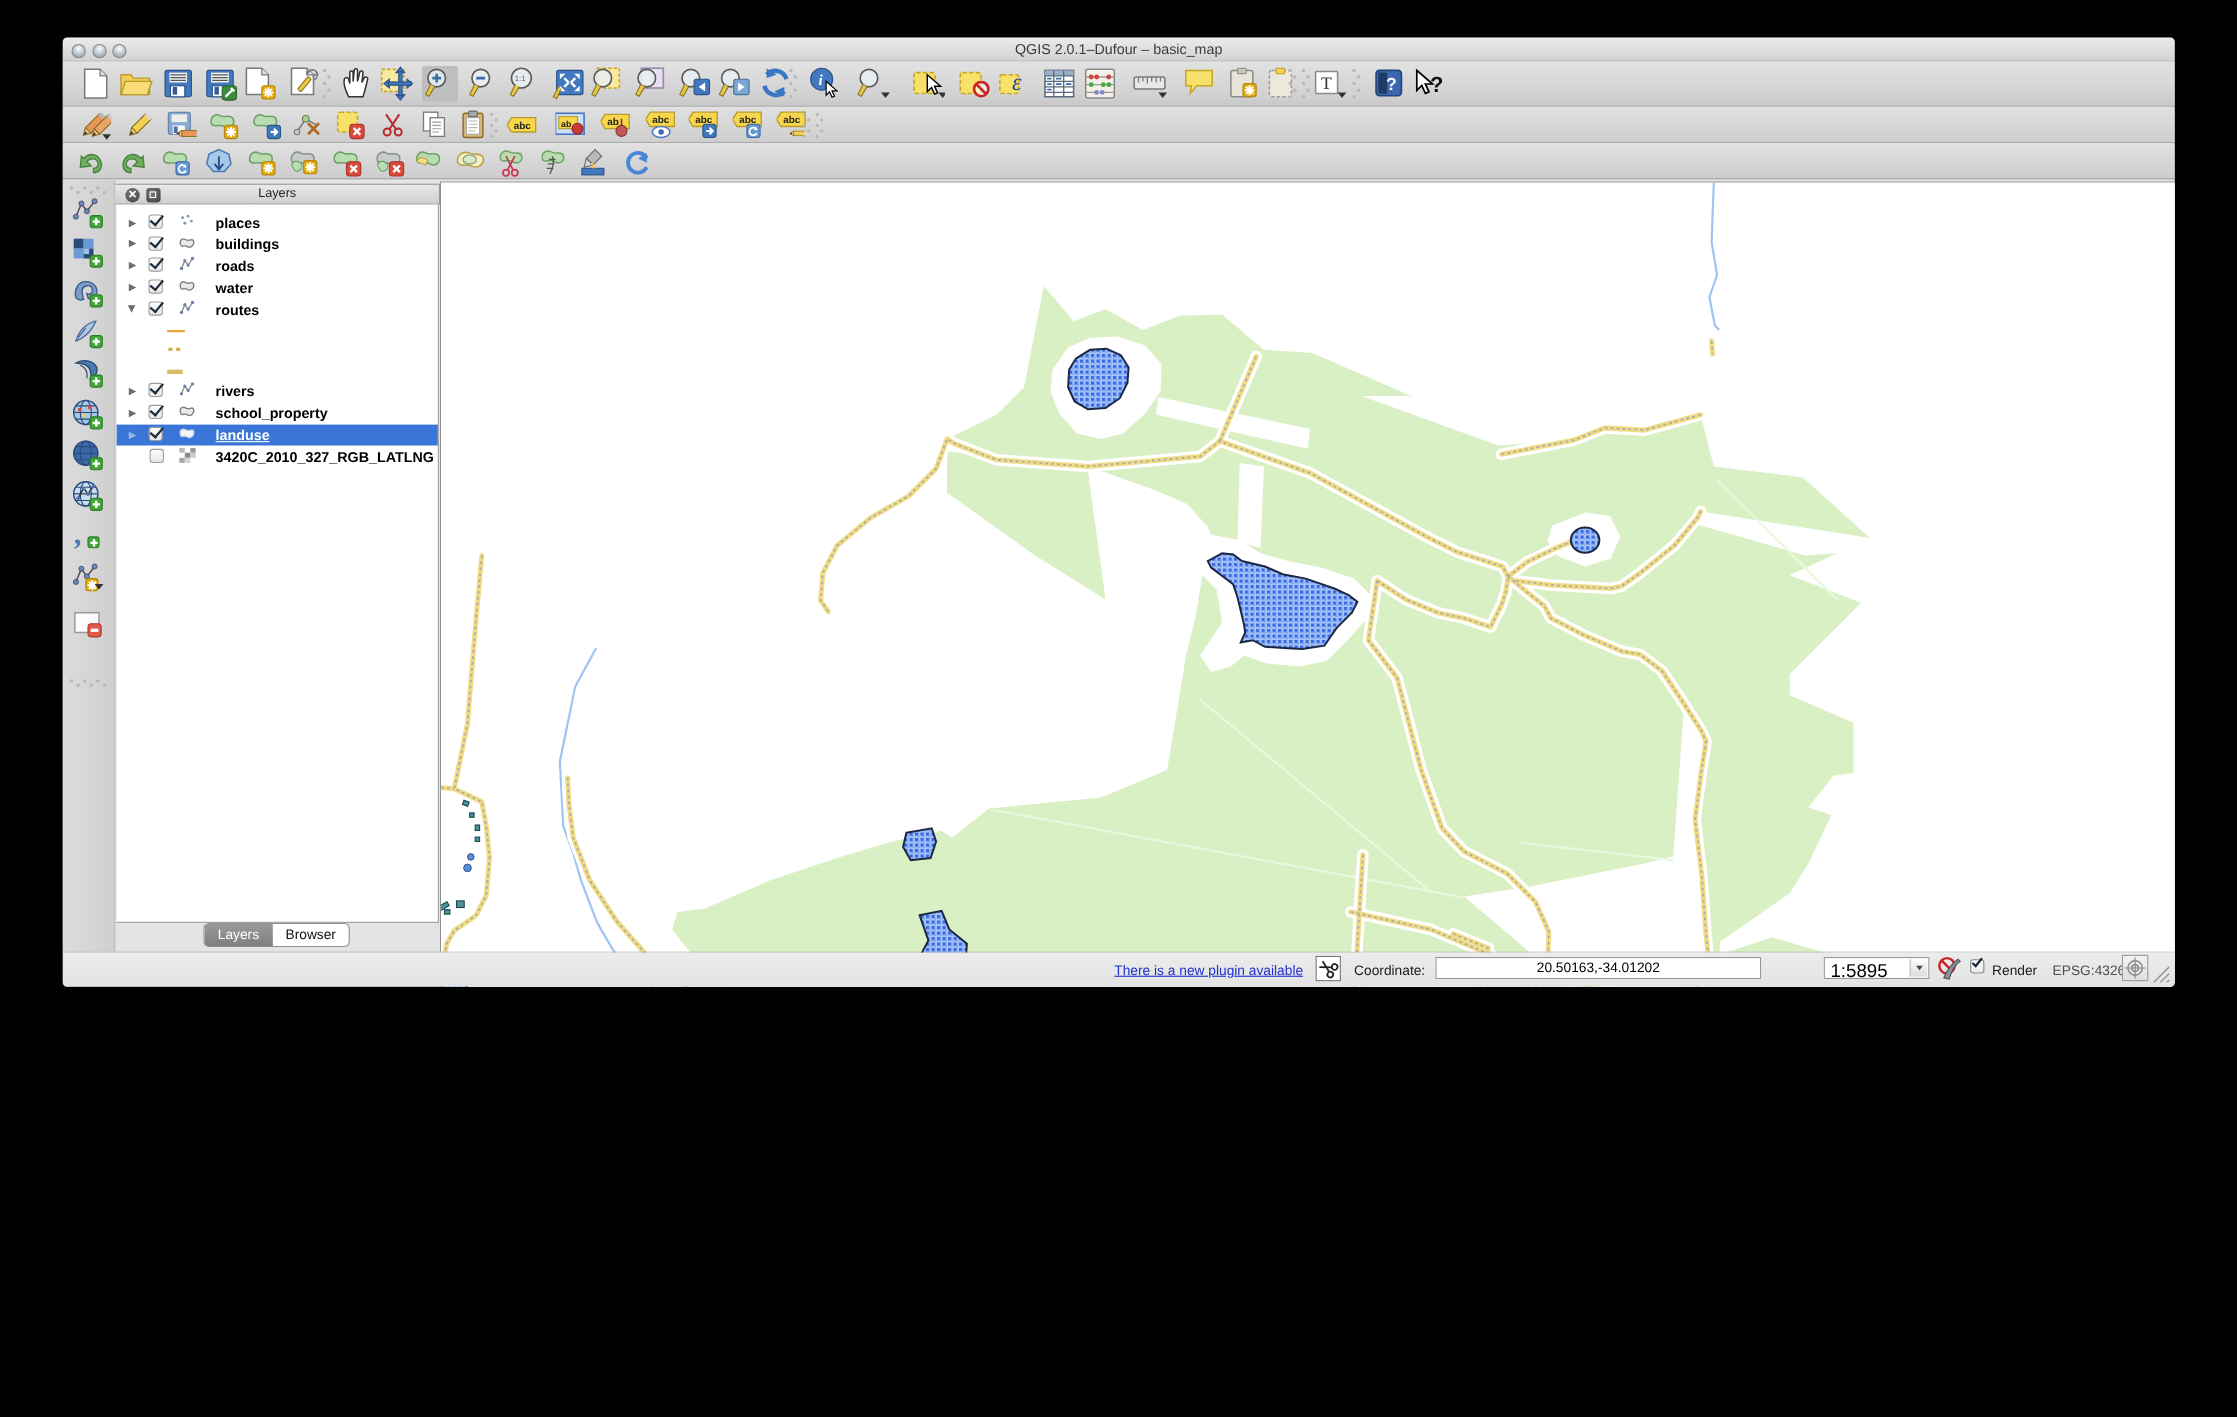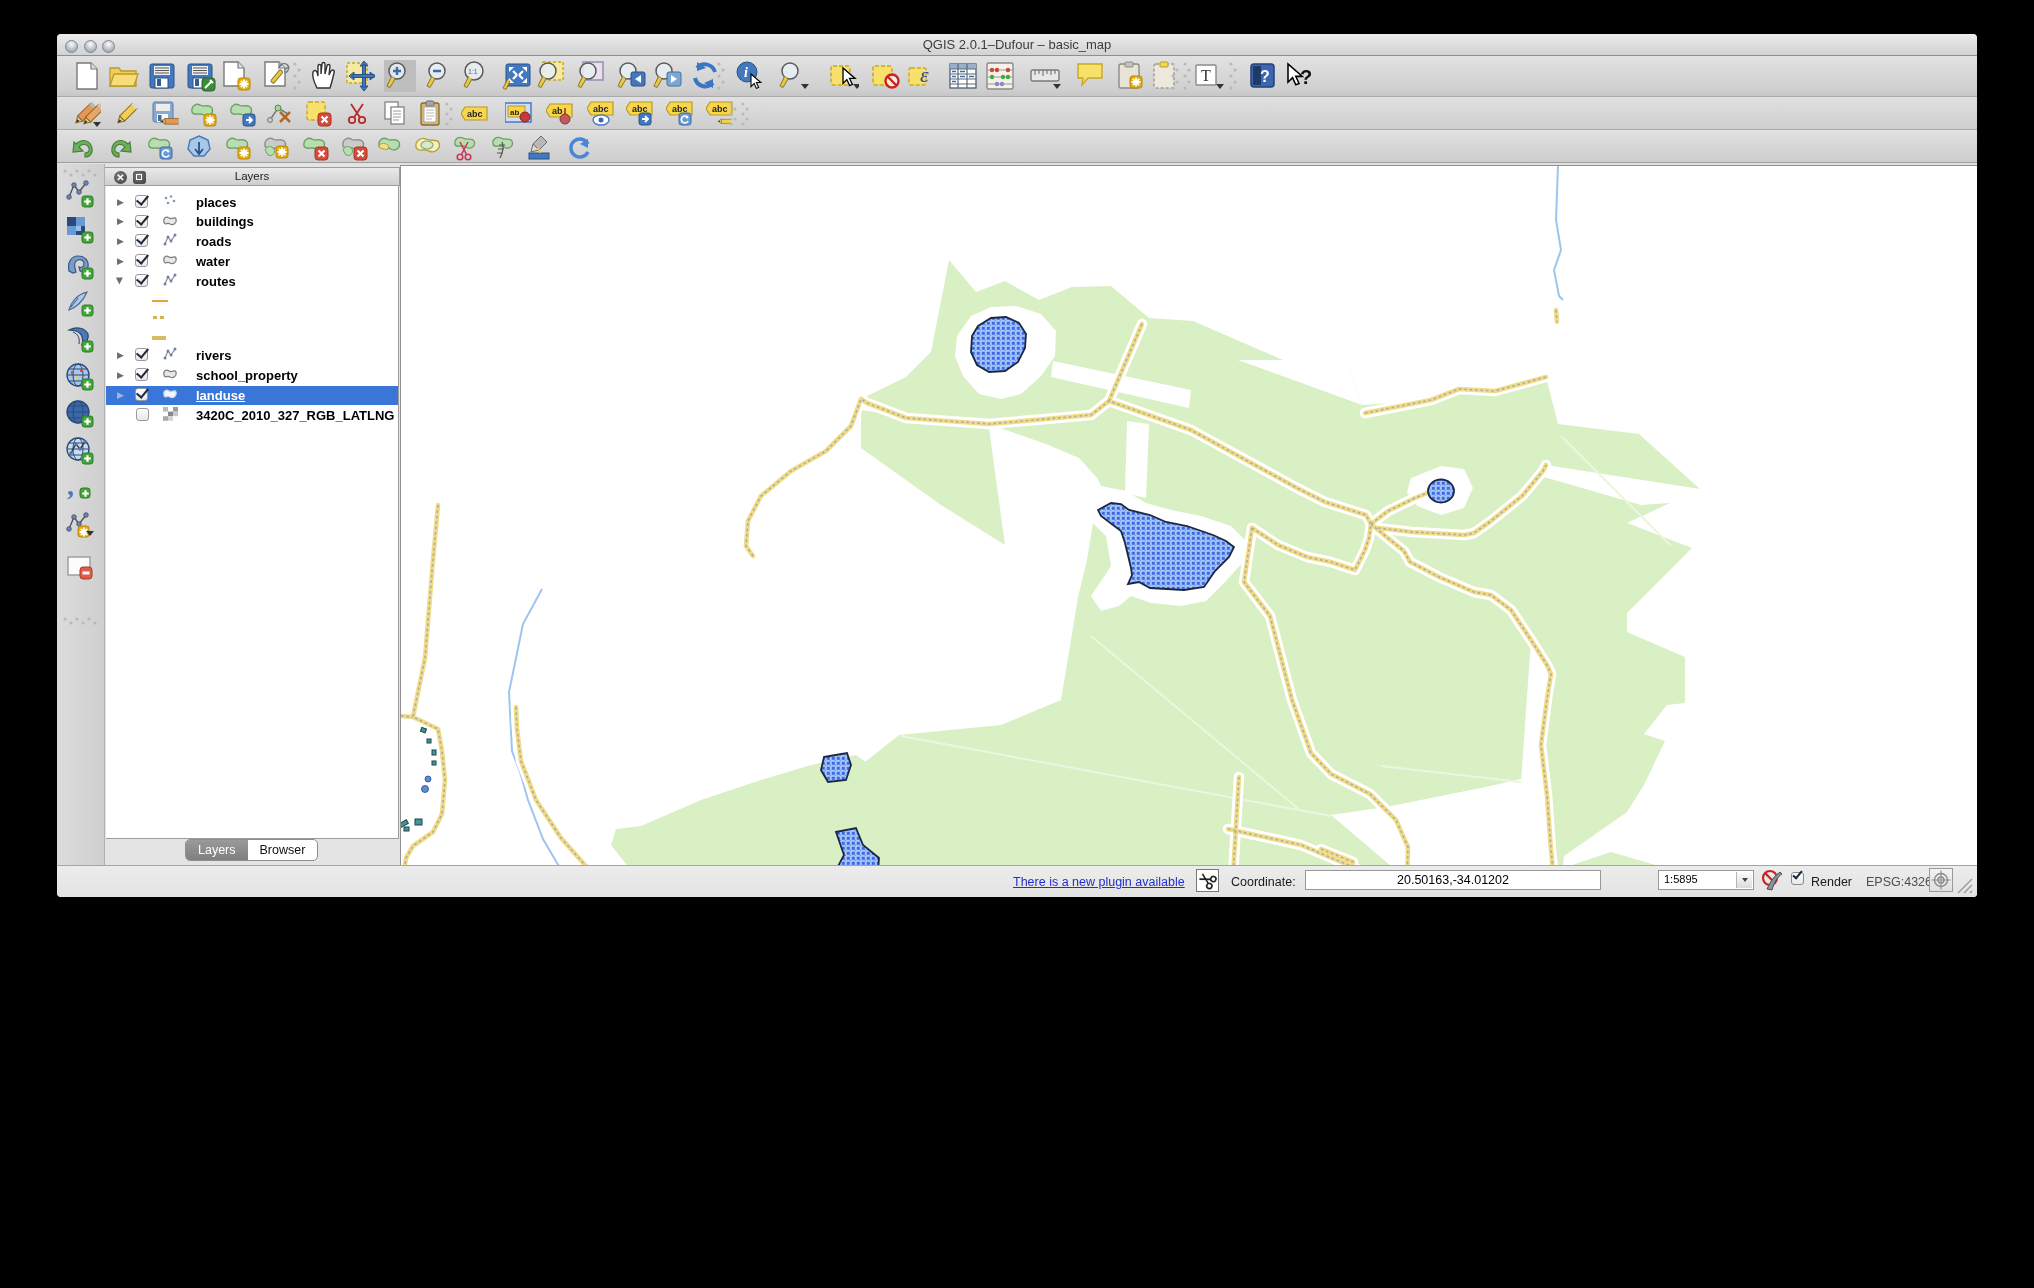--- a/index.html
+++ b/index.html
@@ -971,21 +971,21 @@
     <div style="position:absolute;left:1139px;top:3px;width:23px;height:23px;background:#fff;border:1px solid #777;"><svg width="21" height="21">
           <g transform="rotate(-60 10 10)" fill="none" stroke="#222" stroke-width="1.6">
             <circle cx="6" cy="15" r="2.6"></circle>
             <circle cx="14" cy="15" r="2.6"></circle>
             <path d="M7.5,13 L13,3 M12.5,13 L7,3"></path>
           </g>
         </svg></div>
     <div class="sbtext" style="left:1174px;">Coordinate:</div>
     <div style="position:absolute;left:1248px;top:4px;width:296px;height:20px;background:#fff;border:1px solid #989898;text-align:center;font-size:12.5px;padding-top:2px;">20.50163,-34.01202</div>
     <div class="sbtext" style="left:1643px;">Scale</div>
-    <div style="position:absolute;left:1601px;top:4px;width:96px;height:20px;background:#fff;border:1px solid #989898;font-size:11px;padding:2px 0 0 5px;">1:5895
+    <div style="position:absolute;left:1601px;top:4px;width:96px;height:20px;background:#fff;border:1px solid #989898;font-size:17px;padding:2px 0 0 5px;">1:5895
       <div style="position:absolute;right:1px;top:1px;width:16px;height:16px;background:linear-gradient(#fdfdfd,#dcdcdc);border-left:1px solid #b5b5b5;">
           <div style="position:absolute;left:4.5px;top:6px;width:0;height:0;border:3.5px solid transparent;border-top:4.5px solid #444;"></div>
         </div>
     </div>
     <svg style="position:absolute;left:1703px;top:2px" width="26" height="26">
         <circle cx="10" cy="10" r="7" fill="none" stroke="#cc2222" stroke-width="2.2"></circle>
         <path d="M5,5 L15,15" stroke="#cc2222" stroke-width="2.2"></path>
         <path d="M20,4 C14,8 10,14 7,21 L12,22 C14,15 17,9 22,6 Z" fill="#8a9296" stroke="#4a5054" stroke-width="1"></path>
       </svg>
     <div style="position:absolute;left:1734px;top:5.5px;width:13px;height:13px;background:linear-gradient(#fdfdfd,#e8e8e8);border:1px solid #8a8a8a;border-radius:3px;">

